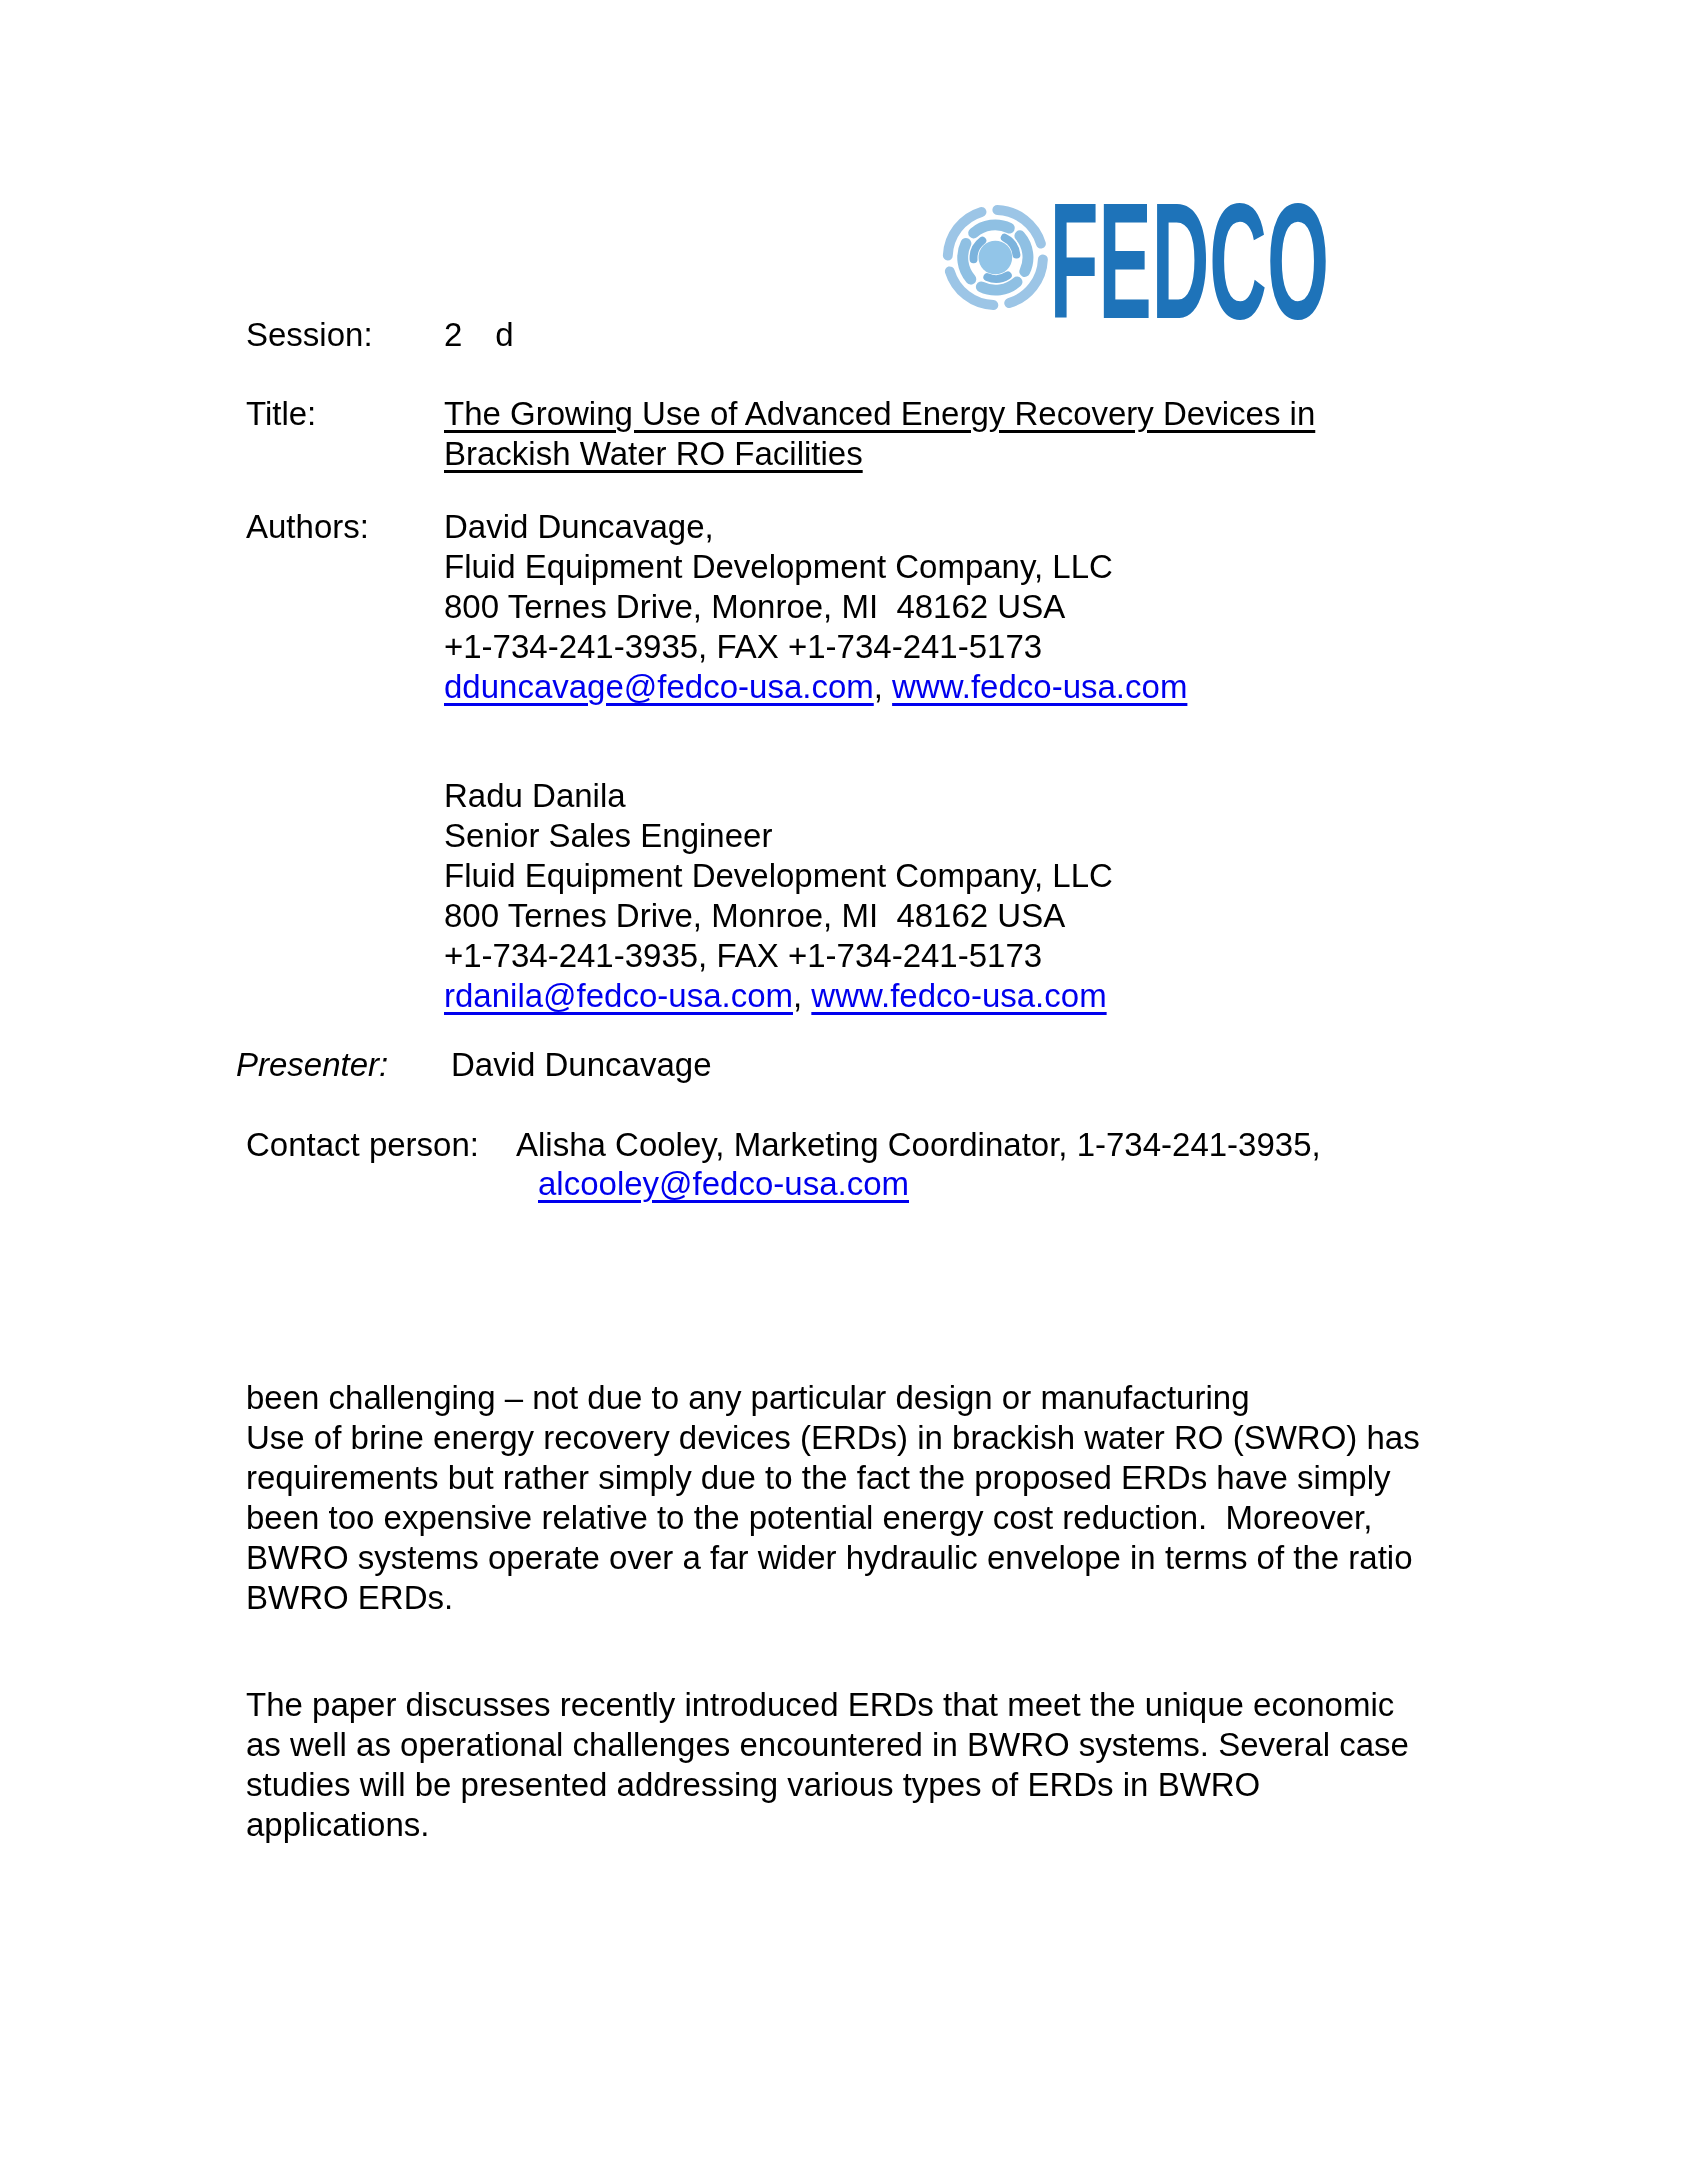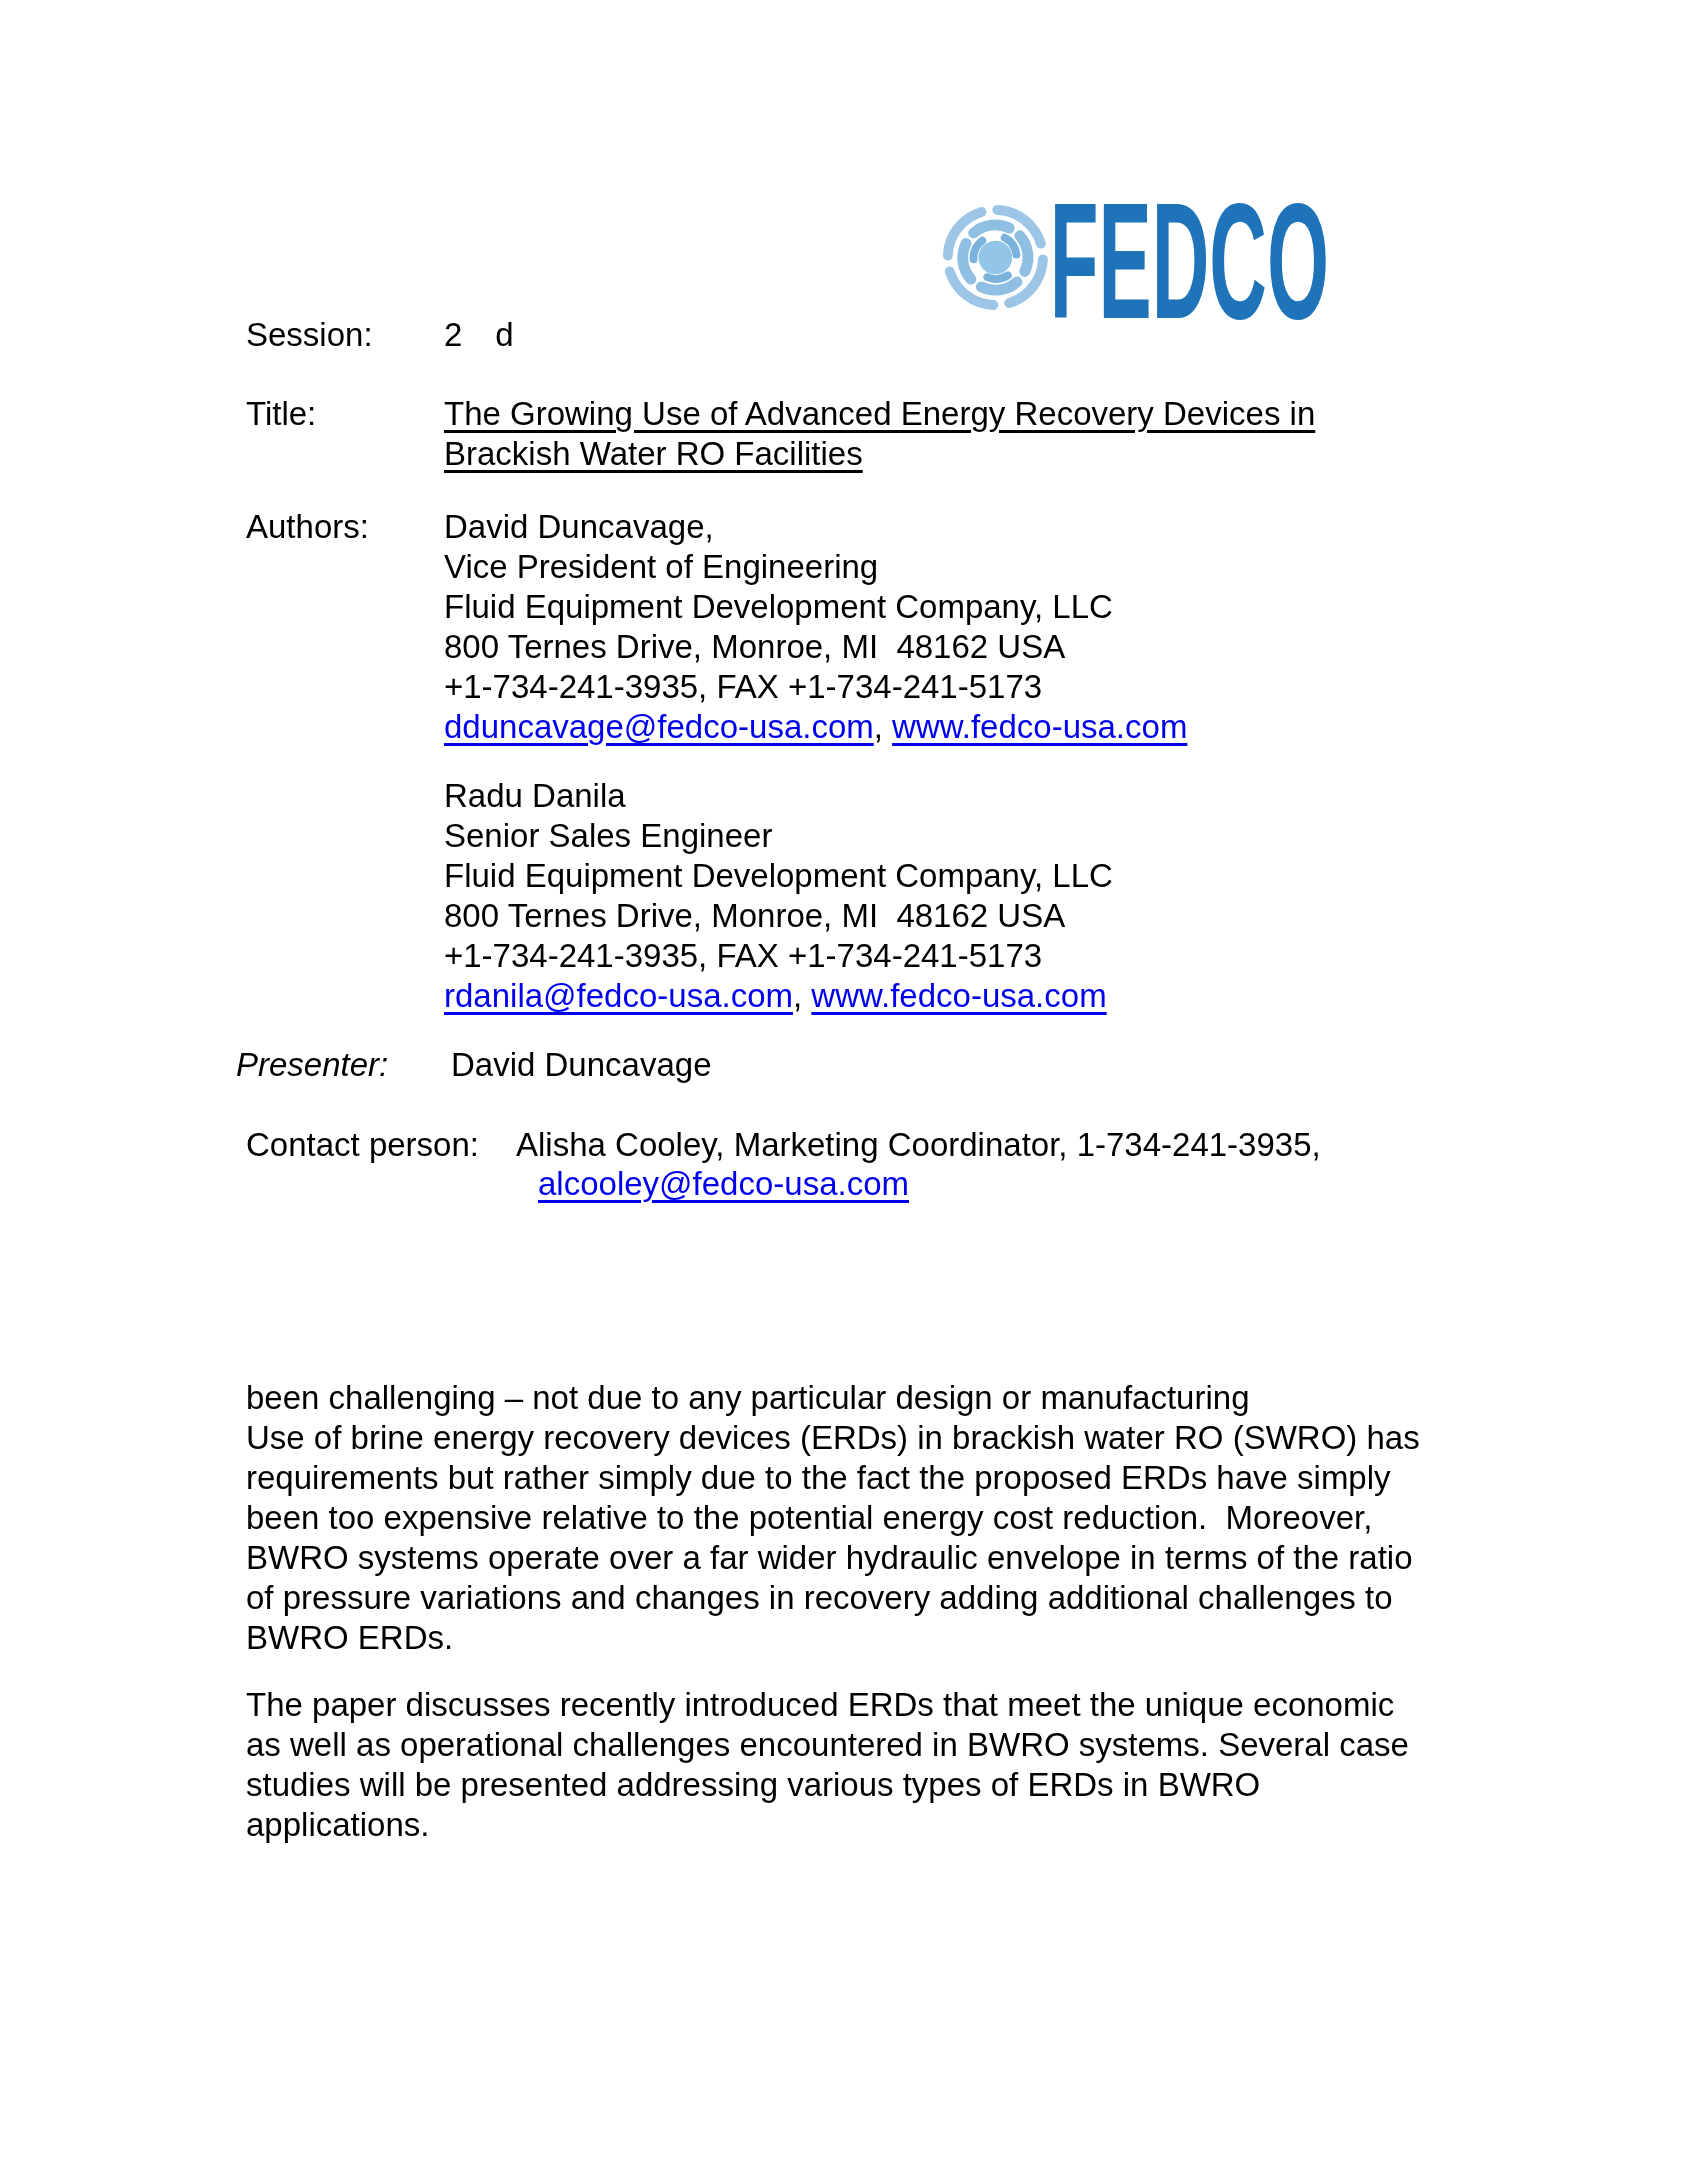--- a/index.html
+++ b/index.html
@@ -72,21 +72,20 @@
   <div class="abs underlined" style="left:444px; top:394px;">
       <div class="line">The Growing Use of Advanced Energy Recovery Devices in</div>
       <div class="line">Brackish Water RO Facilities</div>
     </div>
 
   <div class="abs" style="left:246px; top:507px;">Authors:</div>
 
   <div class="abs" style="left:444px; top:507px;">
     <div>
         <div class="line">David Duncavage,</div>
-        <div class="line">Vice President of Engineering</div>
         <div class="line">Fluid Equipment Development Company, LLC</div>
         <div class="line">800 Ternes Drive, Monroe, MI  48162 USA</div>
         <div class="line">+1-734-241-3935, FAX +1-734-241-5173</div>
       </div>
     <div>
       <a class="link">dduncavage@fedco-usa.com</a><span class="sep">, </span><a class="link">www.fedco-usa.com</a>
     </div>
   </div>
 
   <div class="abs" style="left:444px; top:776px;">
@@ -111,21 +110,20 @@
     <a class="link">alcooley@fedco-usa.com</a>
   </div>
 
 
   <div class="abs" style="left:246px; top:1378px;">
       <div class="line">been challenging – not due to any particular design or manufacturing</div>
       <div class="line">Use of brine energy recovery devices (ERDs) in brackish water RO (SWRO) has</div>
       <div class="line">requirements but rather simply due to the fact the proposed ERDs have simply</div>
       <div class="line">been too expensive relative to the potential energy cost reduction.  Moreover,</div>
       <div class="line">BWRO systems operate over a far wider hydraulic envelope in terms of the ratio</div>
-      <div class="line">of pressure variations and changes in recovery adding additional challenges to</div>
       <div class="line">BWRO ERDs.</div>
     </div>
 
   <div class="abs" style="left:246px; top:1685px;">
       <div class="line">The paper discusses recently introduced ERDs that meet the unique economic</div>
       <div class="line">as well as operational challenges encountered in BWRO systems. Several case</div>
       <div class="line">studies will be presented addressing various types of ERDs in BWRO</div>
       <div class="line">applications.</div>
     </div>
 

